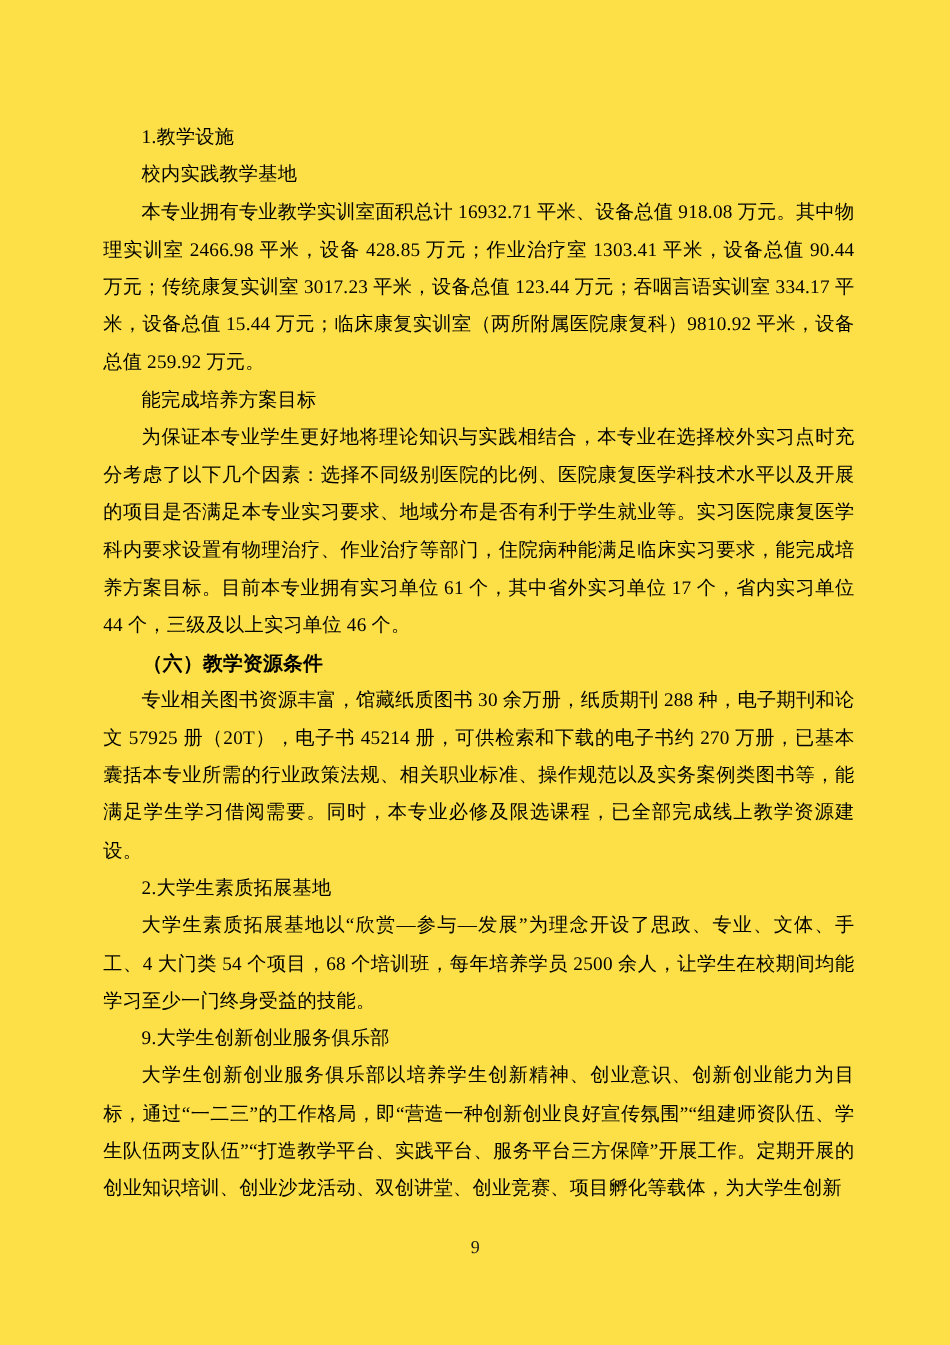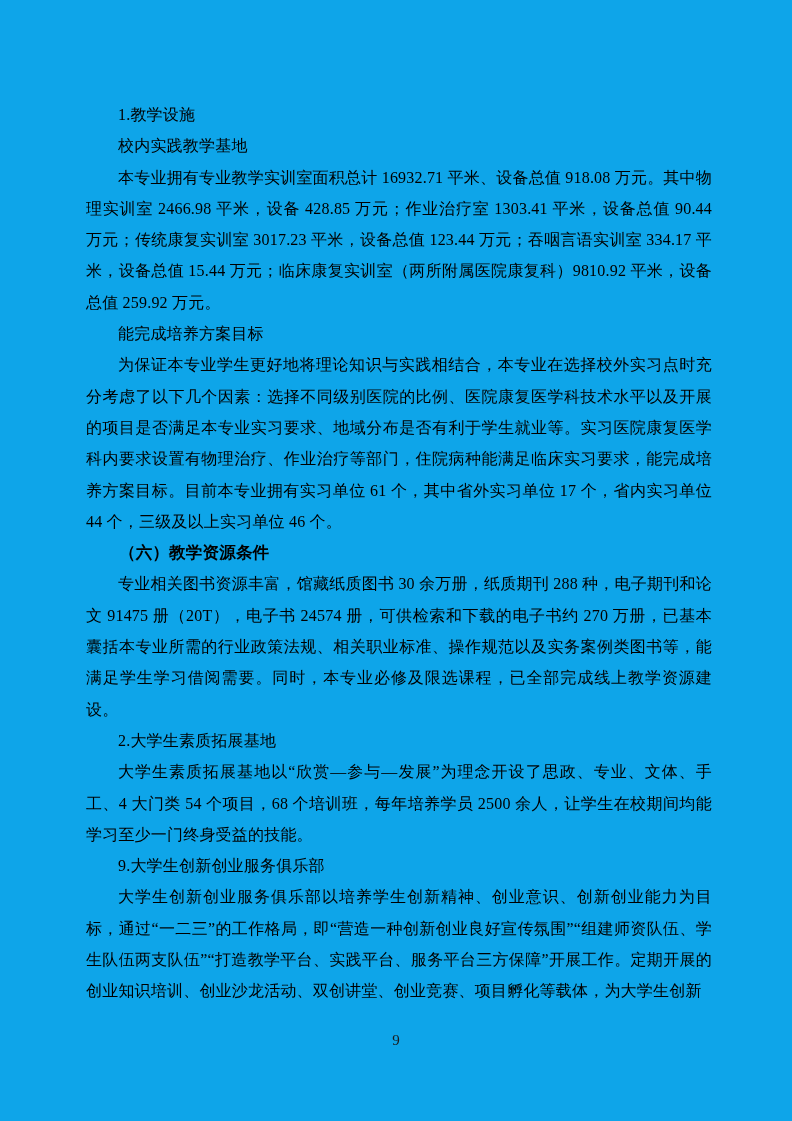--- a/index.html
+++ b/index.html
@@ -4,21 +4,21 @@
 <style>
   html, body {
     margin: 0;
     padding: 0;
     background: #ffffff;
   }
   .page {
     position: relative;
     width: 792px;
     height: 1121px;
-    background: #0ea5e9;
+    background: #fde047;
     color: #000000;
     font-family: "Liberation Serif", "DejaVu Serif", serif;
     overflow: hidden;
   }
   .page-body {
     position: absolute;
     left: 86px;
     top: 99px;
     width: 626px;
   }
@@ -53,20 +53,20 @@
 <body>
 
 <div class="page">
   <div class="page-body">
     <p class="line">1.教学设施</p>
     <p class="line">校内实践教学基地</p>
     <p class="line">本专业拥有专业教学实训室面积总计 16932.71 平米、设备总值 918.08 万元。其中物理实训室 2466.98 平米，设备 428.85 万元；作业治疗室 1303.41 平米，设备总值 90.44 万元；传统康复实训室 3017.23 平米，设备总值 123.44 万元；吞咽言语实训室 334.17 平米，设备总值 15.44 万元；临床康复实训室（两所附属医院康复科）9810.92 平米，设备总值 259.92 万元。</p>
     <p class="line">能完成培养方案目标</p>
     <p class="line">为保证本专业学生更好地将理论知识与实践相结合，本专业在选择校外实习点时充分考虑了以下几个因素：选择不同级别医院的比例、医院康复医学科技术水平以及开展的项目是否满足本专业实习要求、地域分布是否有利于学生就业等。实习医院康复医学科内要求设置有物理治疗、作业治疗等部门，住院病种能满足临床实习要求，能完成培养方案目标。目前本专业拥有实习单位 61 个，其中省外实习单位 17 个，省内实习单位 44 个，三级及以上实习单位 46 个。</p>
     <p class="line heading">（六）教学资源条件</p>
-    <p class="line">专业相关图书资源丰富，馆藏纸质图书 30 余万册，纸质期刊 288 种，电子期刊和论文 91475 册（20T），电子书 24574 册，可供检索和下载的电子书约 270 万册，已基本囊括本专业所需的行业政策法规、相关职业标准、操作规范以及实务案例类图书等，能满足学生学习借阅需要。同时，本专业必修及限选课程，已全部完成线上教学资源建设。</p>
+    <p class="line">专业相关图书资源丰富，馆藏纸质图书 30 余万册，纸质期刊 288 种，电子期刊和论文 57925 册（20T），电子书 45214 册，可供检索和下载的电子书约 270 万册，已基本囊括本专业所需的行业政策法规、相关职业标准、操作规范以及实务案例类图书等，能满足学生学习借阅需要。同时，本专业必修及限选课程，已全部完成线上教学资源建设。</p>
     <p class="line">2.大学生素质拓展基地</p>
     <p class="line">大学生素质拓展基地以“欣赏—参与—发展”为理念开设了思政、专业、文体、手工、4 大门类 54 个项目，68 个培训班，每年培养学员 2500 余人，让学生在校期间均能学习至少一门终身受益的技能。</p>
     <p class="line">9.大学生创新创业服务俱乐部</p>
     <p class="line">大学生创新创业服务俱乐部以培养学生创新精神、创业意识、创新创业能力为目标，通过“一二三”的工作格局，即“营造一种创新创业良好宣传氛围”“组建师资队伍、学生队伍两支队伍”“打造教学平台、实践平台、服务平台三方保障”开展工作。定期开展的创业知识培训、创业沙龙活动、双创讲堂、创业竞赛、项目孵化等载体，为大学生创新</p>
   </div>
   <div class="page-footer">9</div>
 </div>
 
 </body></html>

